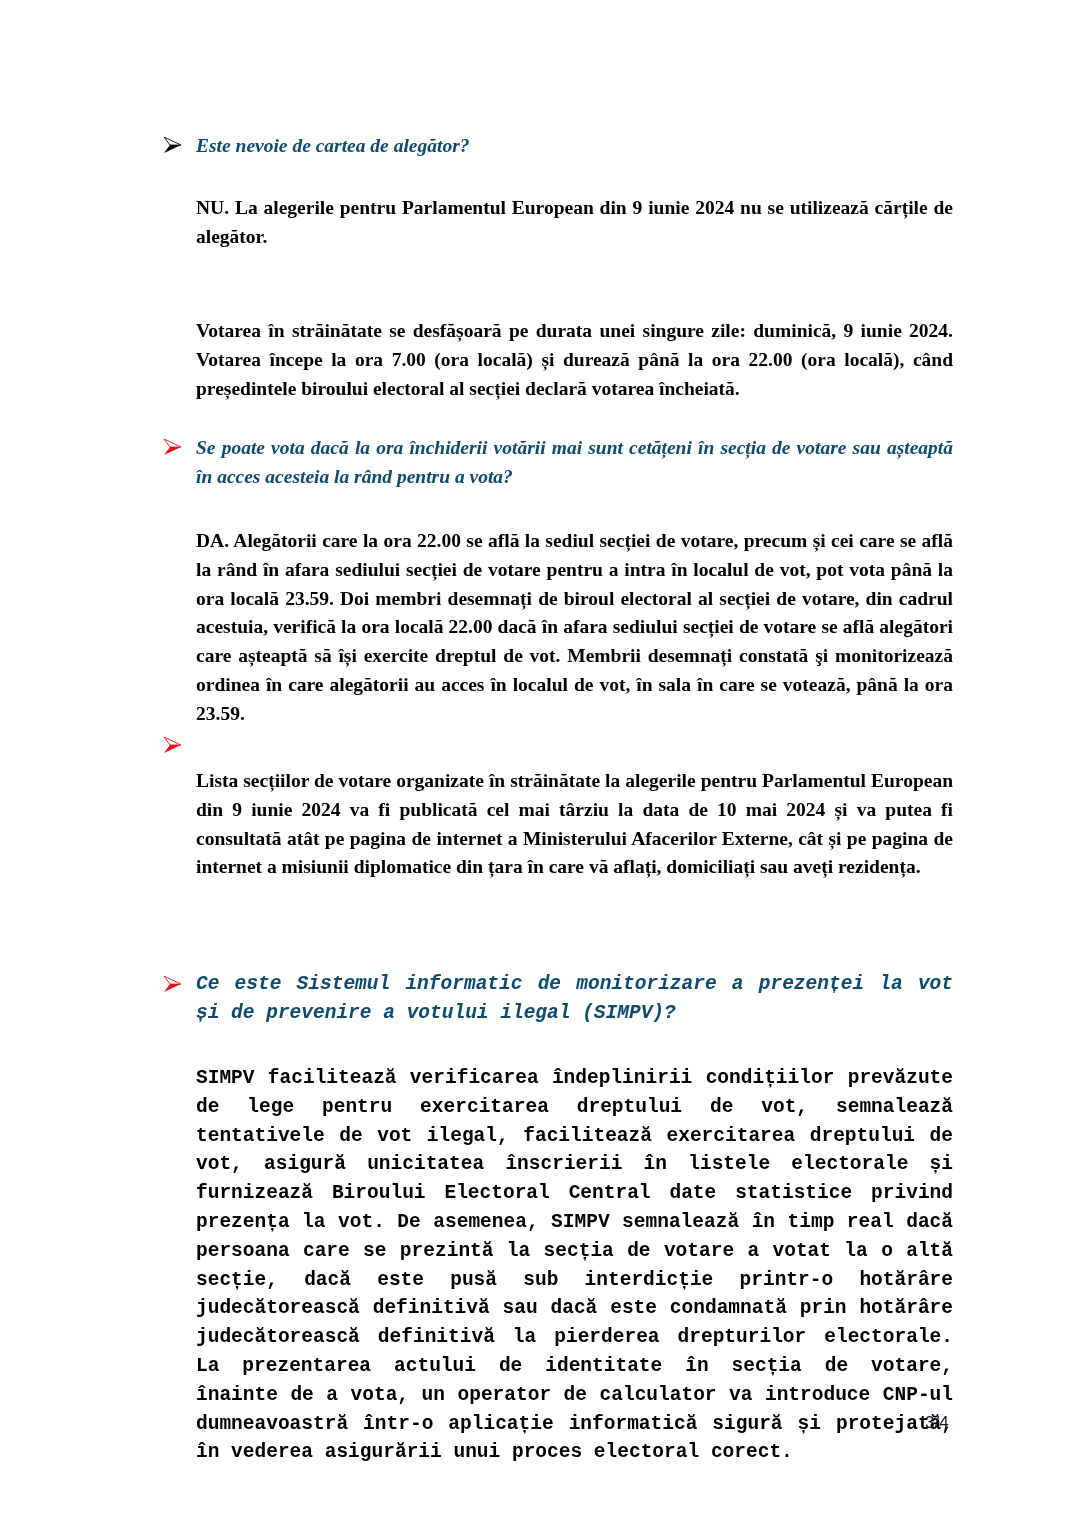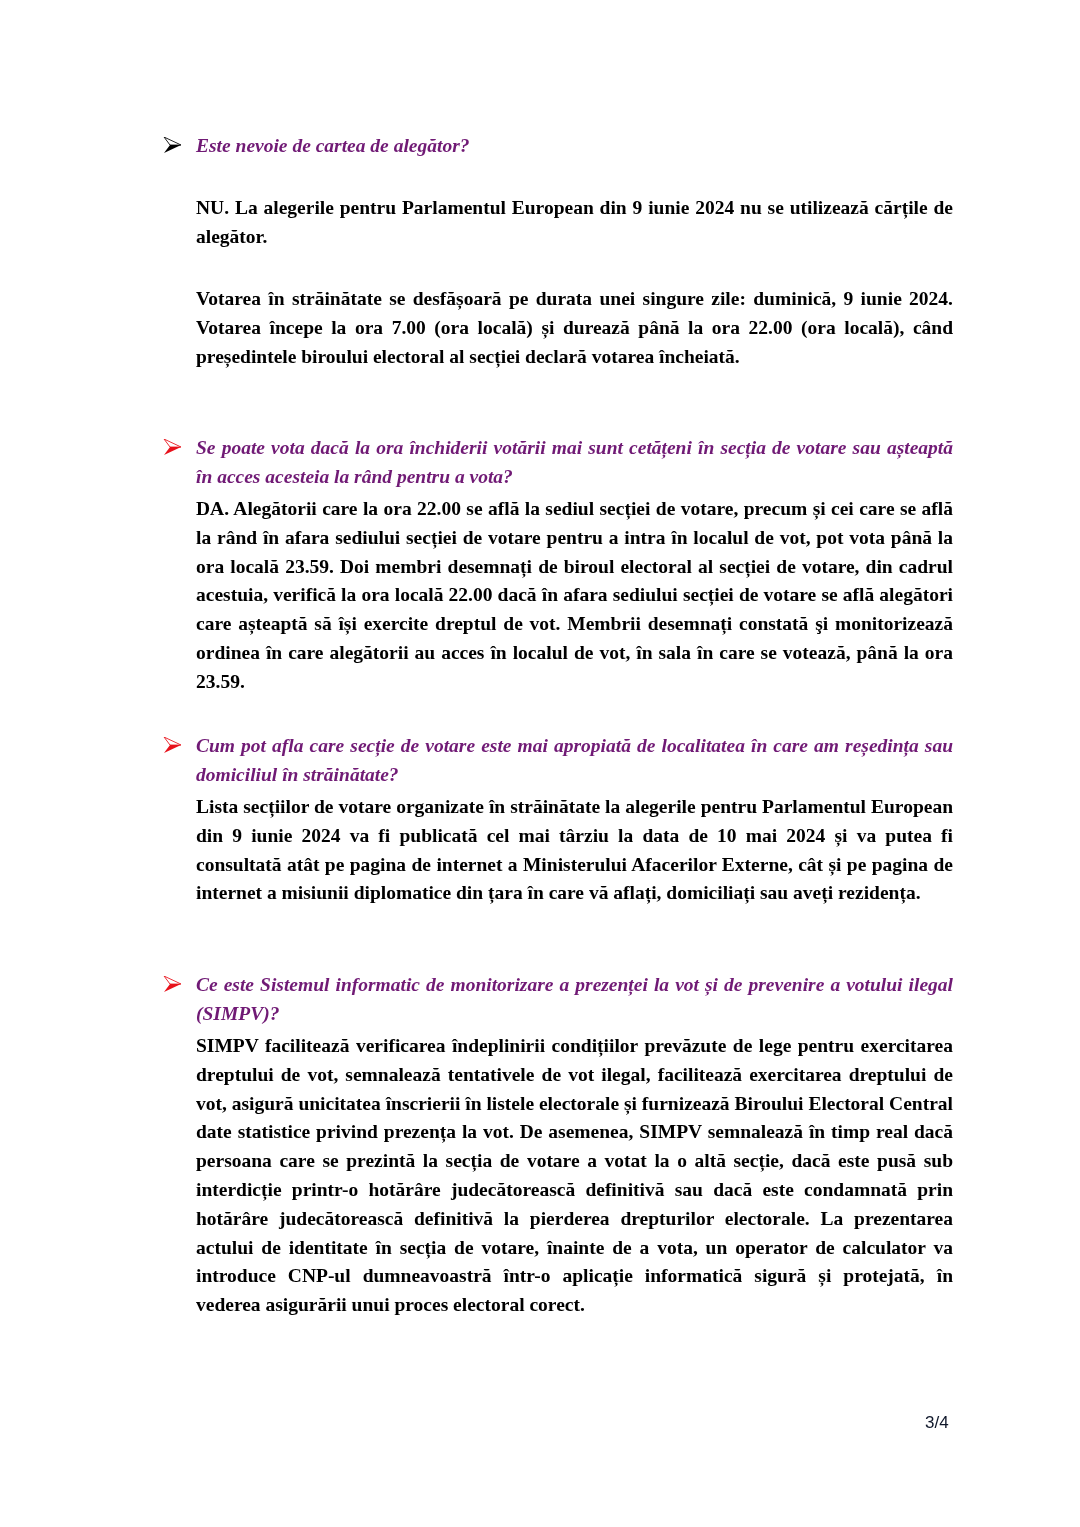--- a/index.html
+++ b/index.html
@@ -1,21 +1,21 @@
 <!DOCTYPE html>
 <html><head>
 <meta charset="utf-8">
 <style>
   html, body { margin: 0; padding: 0; background: #ffffff; }
   body { width: 1080px; height: 1527px; position: relative; overflow: hidden; font-family: "Liberation Serif", serif; color: #000; }
   .page { position: absolute; left: 0; top: 0; width: 1080px; height: 1527px; }
   .qa { position: absolute; left: 163px; width: 790px; }
-  .q { position: relative; padding-left: 33px; color: #701a75; font-weight: bold; font-style: italic; font-size: 19.5px; line-height: 29px; text-align: justify; text-align-last: left; }
+  .q { position: relative; padding-left: 33px; color: #0c4a6e; font-weight: bold; font-style: italic; font-size: 19.5px; line-height: 29px; text-align: justify; text-align-last: left; }
   .q .arrow { position: absolute; left: 0; top: 6px; width: 18px; height: 16px; }
-  .a { margin-top: 4px; padding-left: 33px; font-weight: bold; font-size: 19.5px; line-height: 28.8px; text-align: justify; text-align-last: left; }
+  .a { margin-top: 36px; padding-left: 33px; font-weight: bold; font-size: 19.5px; line-height: 28.8px; text-align: justify; text-align-last: left; }
   .a.first { margin-top: 34px; }
   .pagenum { position: absolute; left: 925px; top: 1413px; font-family: "Liberation Sans", sans-serif; font-size: 17px; color: #0f172a; }
 </style>
 </head>
 <body>
 
 <div class="page">
 
   <div class="qa" style="top:131px;">
     <div class="q">
@@ -42,26 +42,25 @@
     </div>
     <div class="a">DA. Alegătorii care la ora 22.00 se află la sediul secției de votare, precum și cei care se află la rând în afara sediului secției de votare pentru a intra în localul de vot, pot vota până la ora locală 23.59. Doi membri desemnați de biroul electoral al secției de votare, din cadrul acestuia, verifică la ora locală 22.00 dacă în afara sediului secției de votare se află alegători care așteaptă să își exercite dreptul de vot. Membrii desemnați constată şi monitorizează ordinea în care alegătorii au acces în localul de vot, în sala în care se votează, până la ora 23.59.</div>
   </div>
 
   <div class="qa" style="top:731px;">
     <div class="q">
       <svg class="arrow" viewBox="0 0 18 16">
         <polygon points="1,0 18,8 1,16 7,8" fill="#e8111b"></polygon>
         <polygon points="1,0 18,8 7,8" fill="#ffffff" stroke="#e8111b" stroke-width="0.8"></polygon>
       </svg>
-      <span>Cum pot afla care secție de votare este mai apropiată de localitatea în care am reședința sau domiciliul în străinătate?</span>
     </div>
     <div class="a">Lista secțiilor de votare organizate în străinătate la alegerile pentru Parlamentul European din 9 iunie 2024 va fi publicată cel mai târziu la data de 10 mai 2024 și va putea fi consultată atât pe pagina de internet a Ministerului Afacerilor Externe, cât și pe pagina de internet a misiunii diplomatice din țara în care vă aflați, domiciliați sau aveți rezidența.</div>
   </div>
 
-  <div class="qa" style="top:970px;">
+  <div class="qa" style="top:970px;font-family:Liberation Mono, monospace;">
     <div class="q">
       <svg class="arrow" viewBox="0 0 18 16">
         <polygon points="1,0 18,8 1,16 7,8" fill="#e8111b"></polygon>
         <polygon points="1,0 18,8 7,8" fill="#ffffff" stroke="#e8111b" stroke-width="0.8"></polygon>
       </svg>
       <span>Ce este Sistemul informatic de monitorizare a prezenței la vot și de prevenire a votului ilegal (SIMPV)?</span>
     </div>
     <div class="a">SIMPV facilitează verificarea îndeplinirii condițiilor prevăzute de lege pentru exercitarea dreptului de vot, semnalează tentativele de vot ilegal, facilitează exercitarea dreptului de vot, asigură unicitatea înscrierii în listele electorale și furnizează Biroului Electoral Central date statistice privind prezența la vot. De asemenea, SIMPV semnalează în timp real dacă persoana care se prezintă la secția de votare a votat la o altă secție, dacă este pusă sub interdicție printr-o hotărâre judecătorească definitivă sau dacă este condamnată prin hotărâre judecătorească definitivă la pierderea drepturilor electorale. La prezentarea actului de identitate în secția de votare, înainte de a vota, un operator de calculator va introduce CNP-ul dumneavoastră într-o aplicație informatică sigură și protejată, în vederea asigurării unui proces electoral corect.</div>
   </div>
 

